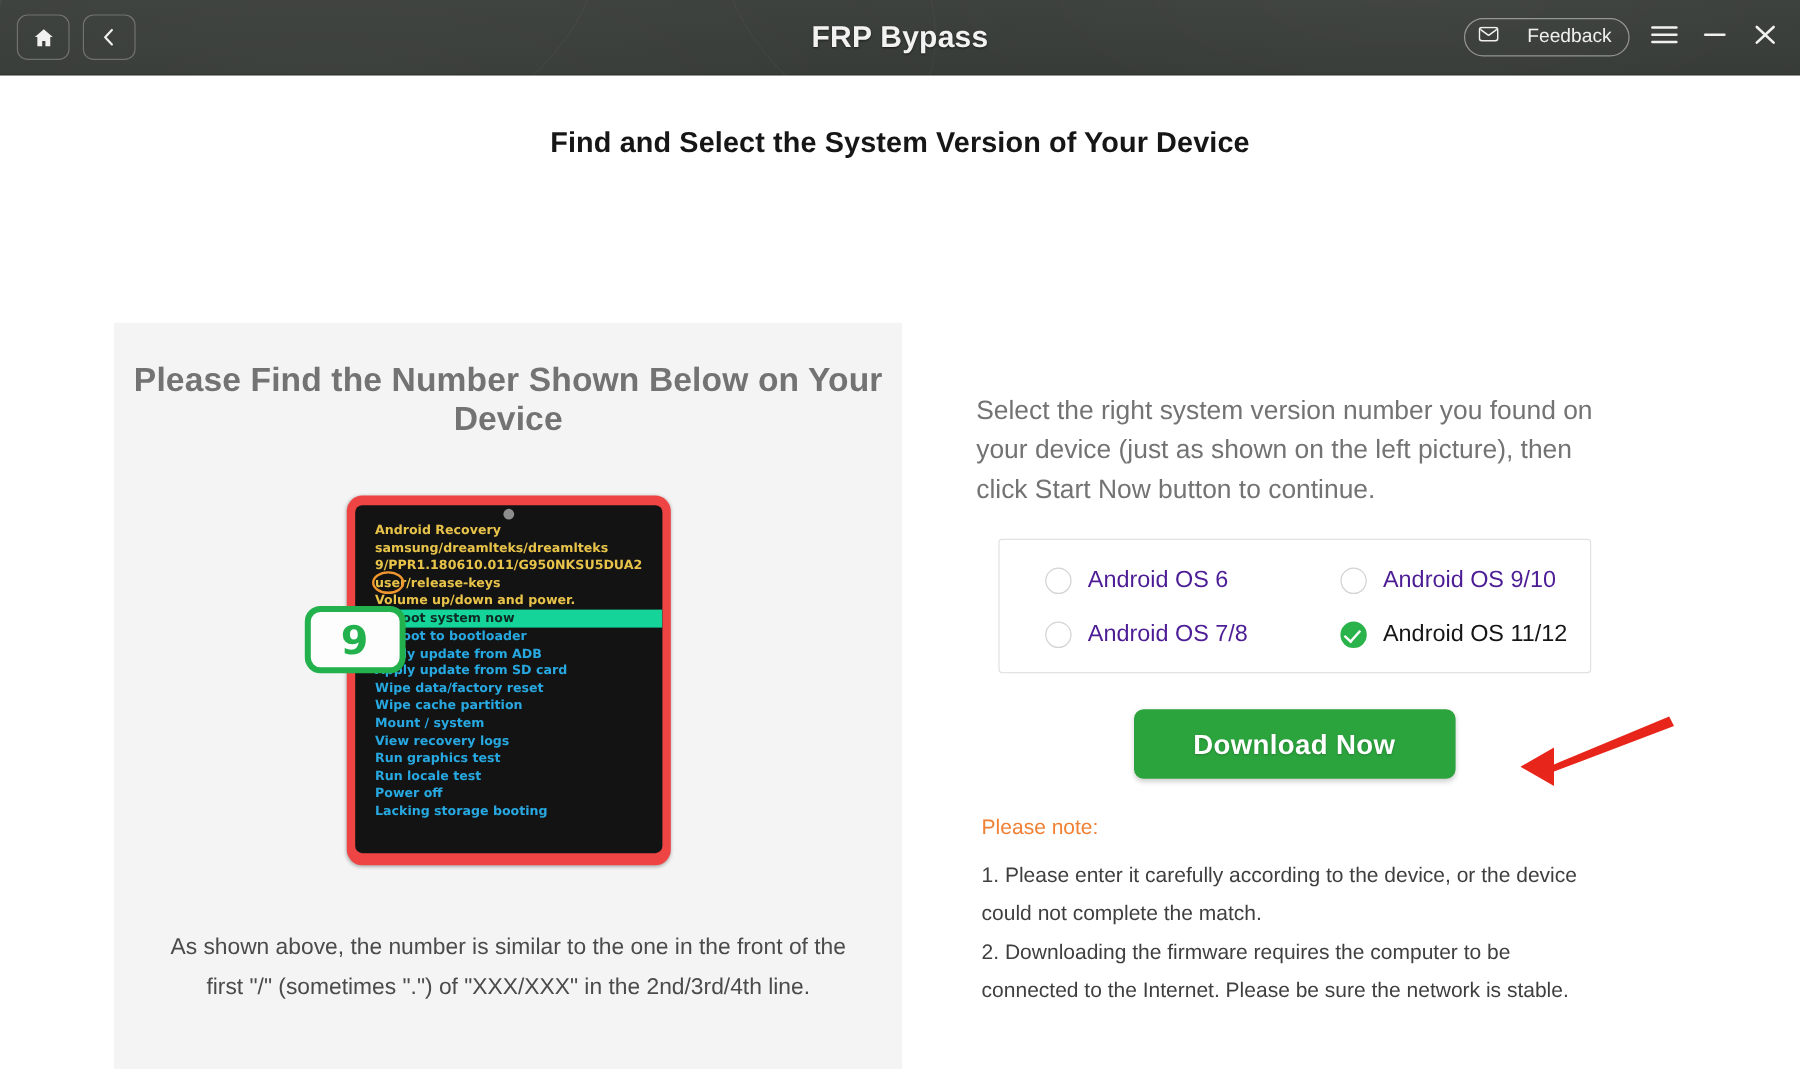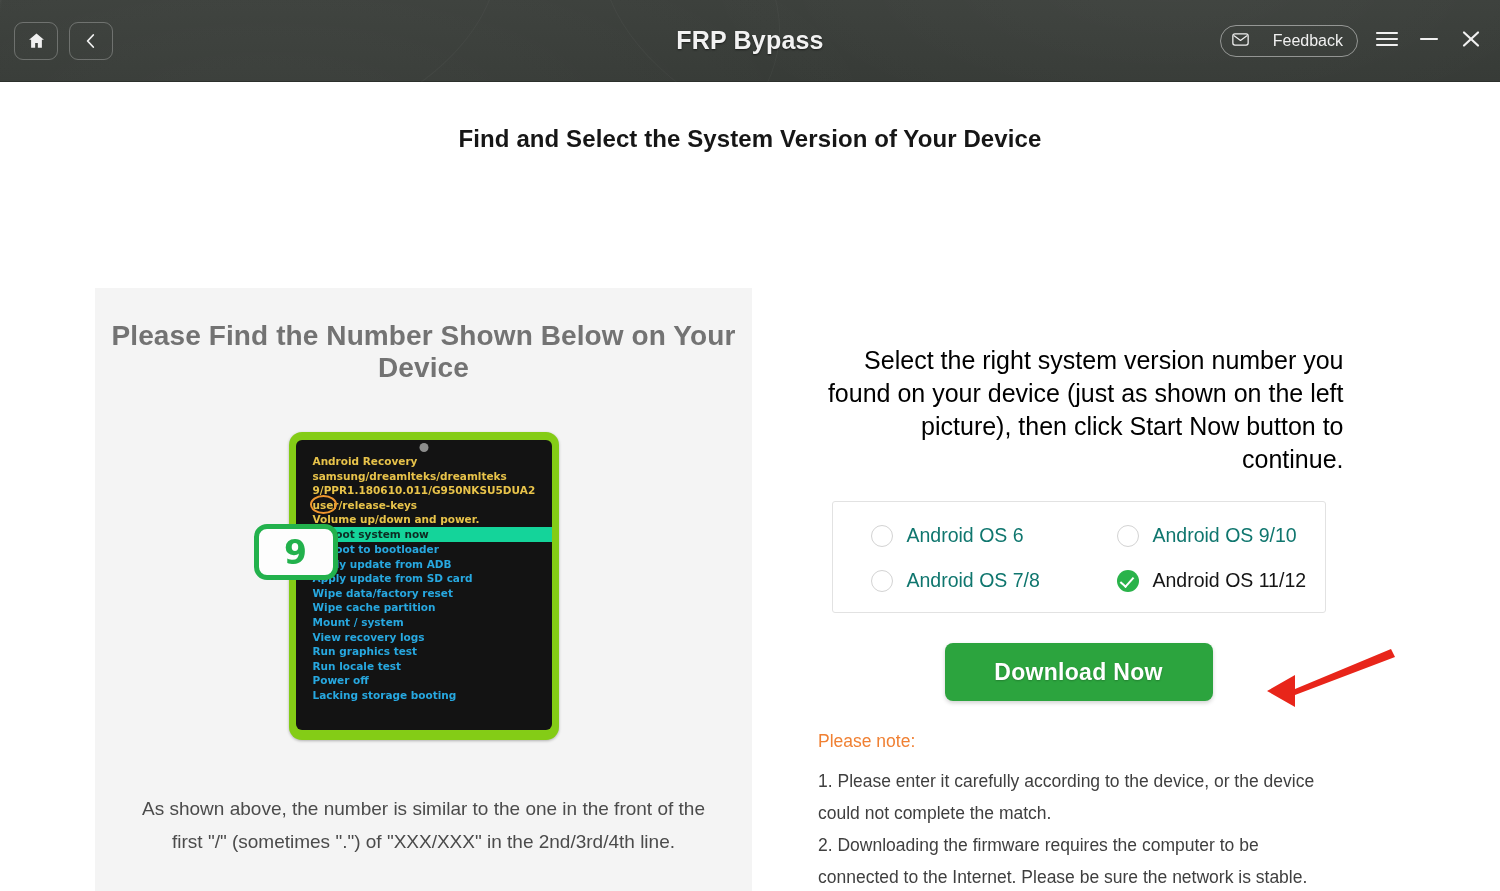--- a/index.html
+++ b/index.html
@@ -9,21 +9,21 @@
     height: 891px;
     overflow: hidden;
     background: #ffffff;
     font-family: "Liberation Sans", sans-serif;
   }
 
   
   .titlebar {
     position: relative;
     width: 1500px;
-    height: 82px;
+    height: 63px;
     background: #383c38;
     background-image:
       linear-gradient(115deg, rgba(255,255,255,0.030) 0px, rgba(255,255,255,0) 2px, rgba(255,255,255,0) 60px),
       linear-gradient(100deg, rgba(255,255,255,0.025) 0px, rgba(255,255,255,0) 3px, rgba(255,255,255,0) 130px),
       radial-gradient(ellipse 900px 300px at 18% 120%, rgba(255,255,255,0.035), rgba(255,255,255,0) 70%),
       radial-gradient(ellipse 700px 260px at 78% -20%, rgba(255,255,255,0.03), rgba(255,255,255,0) 70%),
       linear-gradient(180deg, #3c403c 0%, #363a36 100%);
     display: flex;
     align-items: center;
     border-bottom: 1px solid #2c302c;
@@ -131,21 +131,21 @@
   }
 
   .phone-wrap {
     position: relative;
     width: 270px;
     margin: 48px auto 0;
   }
   .phone {
     width: 270px;
     height: 308px;
-    background: #84cc16;
+    background: #ef4444;
     border-radius: 13px;
     padding: 8px 7px 10px 7px;
     box-shadow: 0 1px 3px rgba(0,0,0,0.28);
   }
   .phone-screen {
     width: 100%;
     height: 100%;
     background: #131313;
     border-radius: 6px;
     position: relative;
@@ -221,24 +221,24 @@
   }
   .right-heading {
     text-align: center;
     font-size: 22px;
     font-weight: bold;
     color: #181818;
   }
   .right-desc {
     margin: 20px auto 0;
     width: 530px;
-    text-align: right;
-    font-size: 25px;
+    text-align: left;
+    font-size: 22px;
     line-height: 33px;
-    color: #000000;
+    color: #737373;
   }
 
   .radio-box {
     margin: 25px auto 0;
     width: 494px;
     border: 1px solid #e2e2e2;
     border-radius: 3px;
     padding: 22px 0 20px 0;
     display: flex;
     flex-wrap: wrap;
@@ -269,21 +269,21 @@
     content: "";
     position: absolute;
     left: 6.5px; top: 4px;
     width: 6px; height: 11px;
     border: solid #ffffff;
     border-width: 0 2.4px 2.4px 0;
     transform: rotate(42deg);
   }
   .radio-label {
     font-size: 19.5px;
-    color: #0f766e;
+    color: #4c1d95;
   }
   .radio-label.sel { color: #151515; }
 
   .dl-row {
     position: relative;
     margin-top: 30px;
     display: flex;
     justify-content: center;
   }
   .dl-btn {

